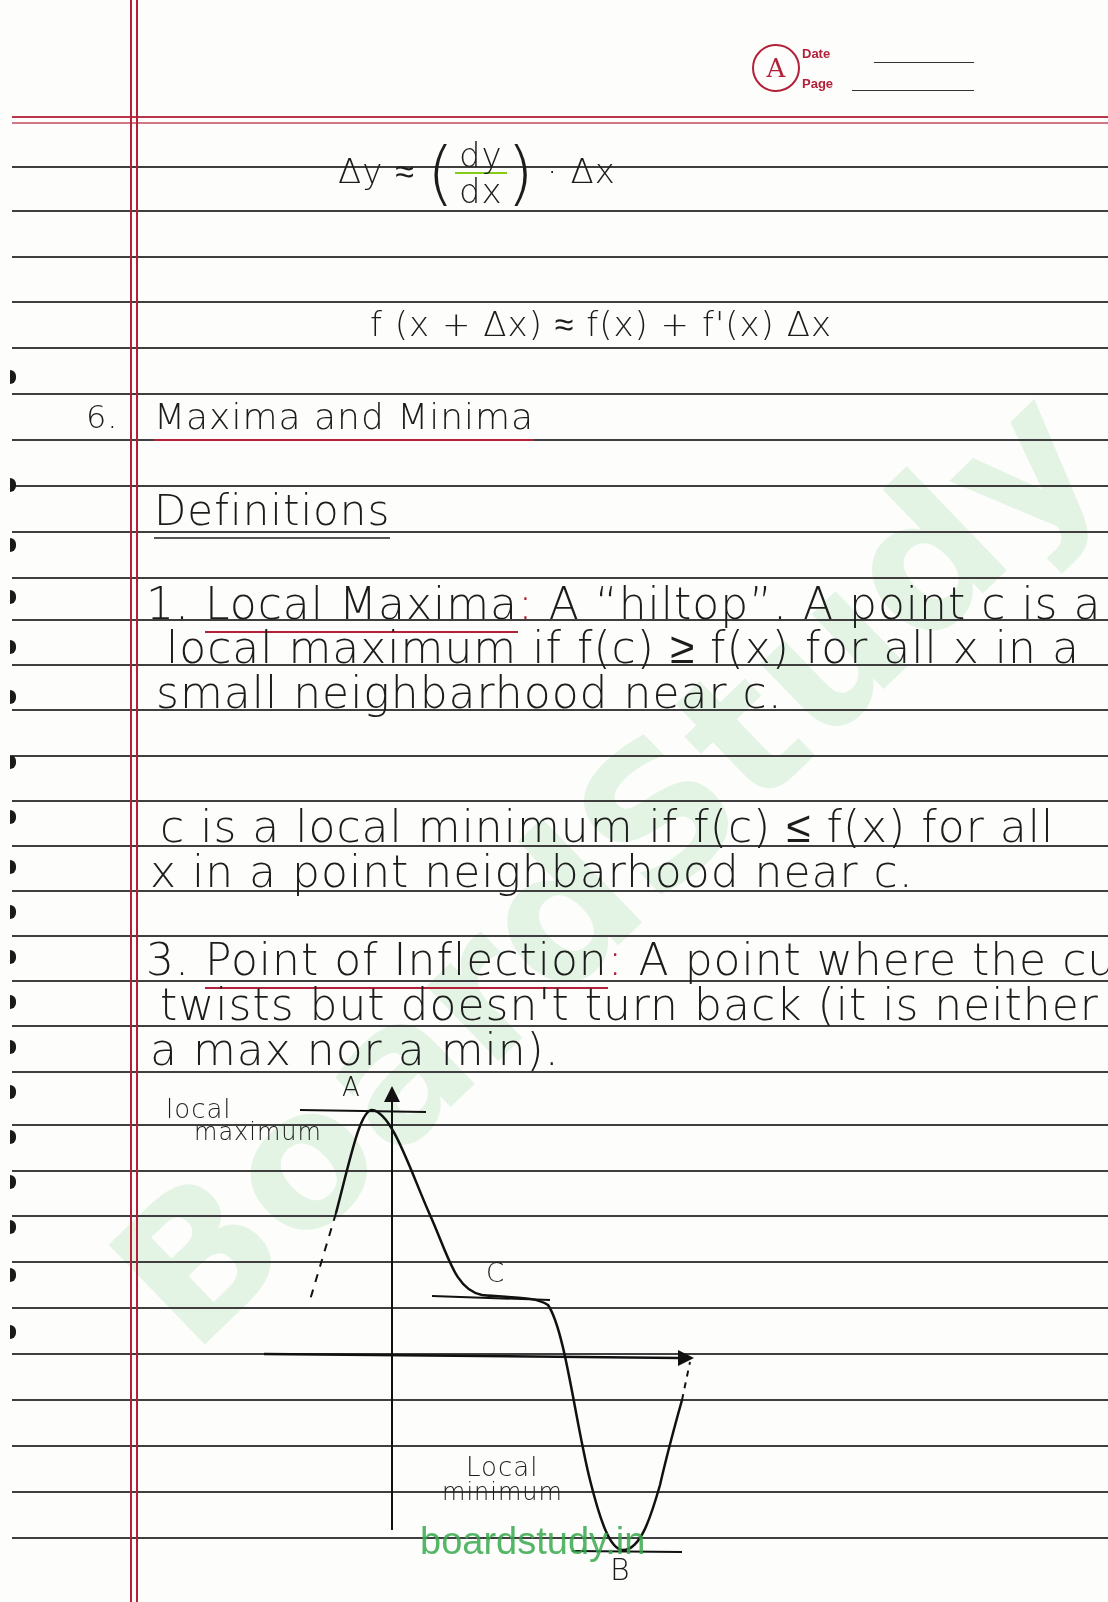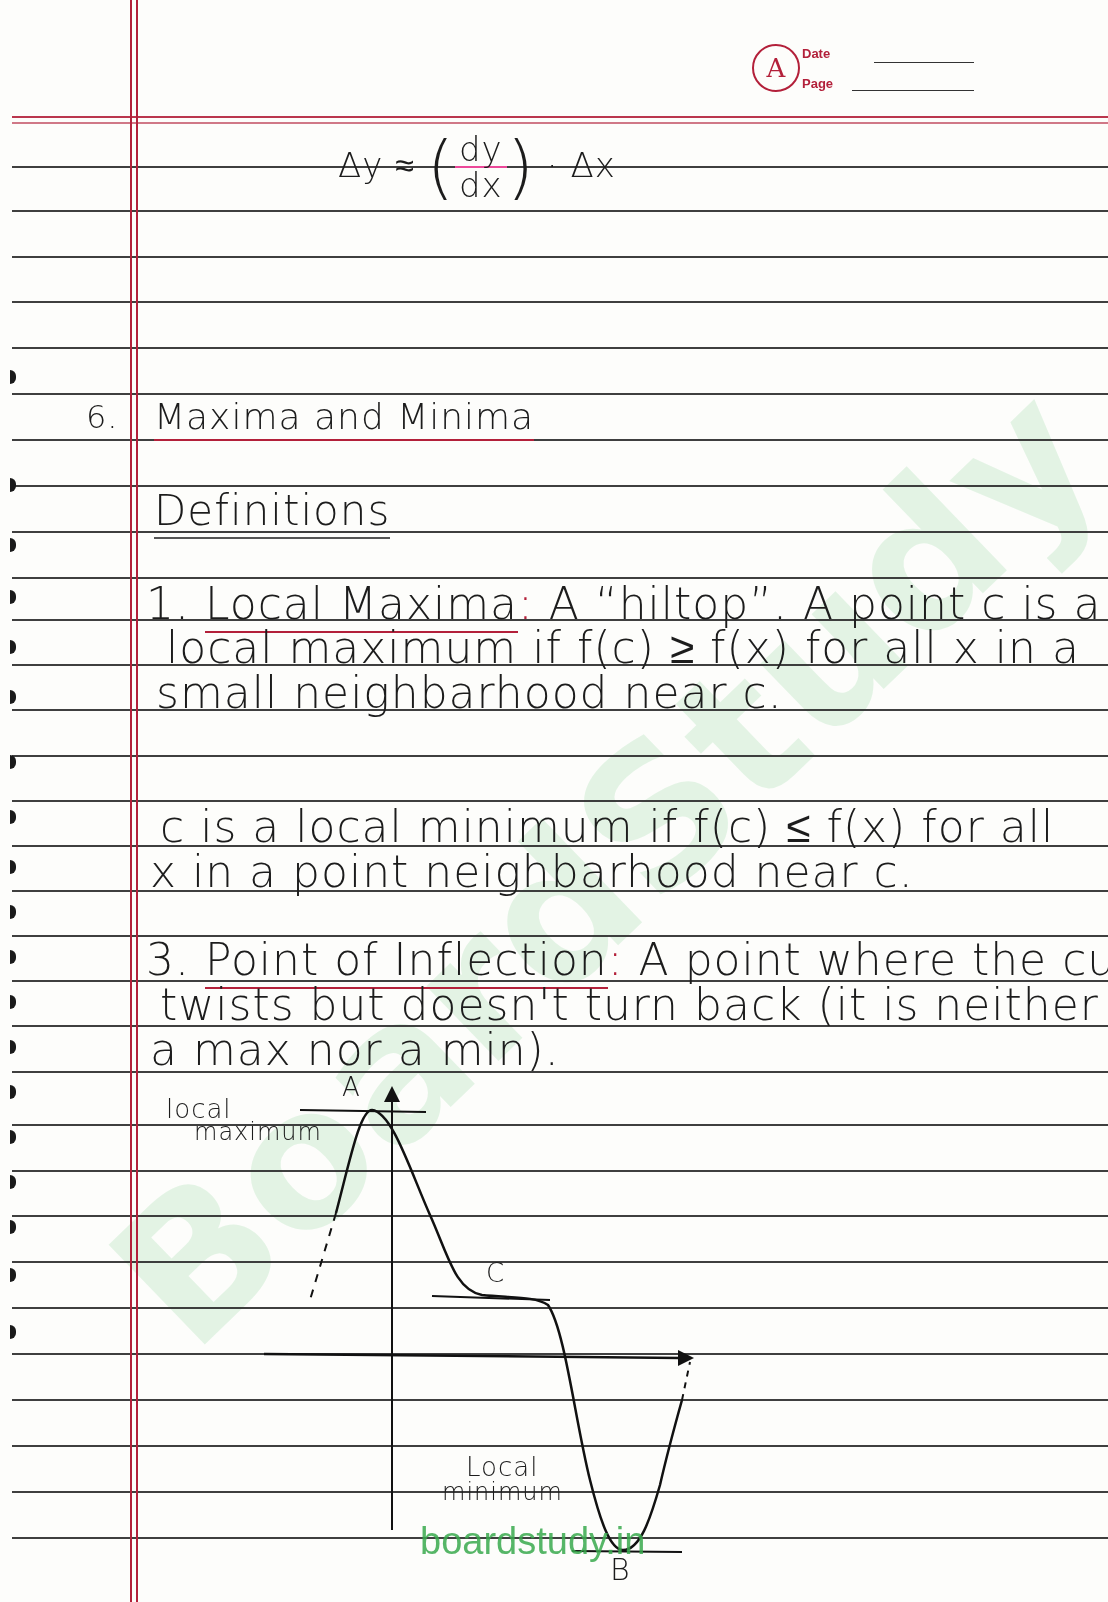--- a/index.html
+++ b/index.html
@@ -51,21 +51,21 @@
       position: absolute; left: 50px; font-size: 13px; font-weight: bold;
       color: #b3203a; font-family: "Liberation Sans", sans-serif;
     }
     .stamp-line { position: absolute; height: 1px; background: #333; }
     .footer-url {
       position: absolute; left: 420px; top: 1520px;
       font-family: "Liberation Sans", sans-serif; font-size: 38px;
       color: #3aaa4e; opacity: 0.85;
     }
     .frac { display: inline-block; vertical-align: middle; text-align: center; }
-    .frac .num { display: block; border-bottom: 2px solid #ec4899; padding: 0 4px; line-height: 34px; }
+    .frac .num { display: block; border-bottom: 2px solid #84cc16; padding: 0 4px; line-height: 34px; }
     .frac .den { display: block; line-height: 34px; }
     .paren { font-size: 70px; vertical-align: middle; font-weight: 200; }
     svg { position: absolute; left: 0; top: 0; }
   </style>
 </head>
 <body>
 
 <div class="page">
 
   <div class="watermark" style="left:70px; top:1230px;">BoardStudy</div>
@@ -128,26 +128,27 @@
   <div class="punch" style="top:1325px;"></div>
 
   <div class="header-stamp">
     <div class="stamp-logo">A</div>
     <span class="stamp-label" style="top:4px;">Date</span>
     <span class="stamp-label" style="top:34px;">Page</span>
     <div class="stamp-line" style="left:122px; top:20px; width:100px;"></div>
     <div class="stamp-line" style="left:100px; top:48px; width:122px;"></div>
   </div>
 
-  <div class="hand" style="left:338px; top:126px; font-size:34px;">
+  <div class="hand" style="left:338px; top:132px; font-size:34px;">
     <span>Δy ≈</span>
     <span class="paren">(</span><span class="frac"><span class="num">dy</span><span class="den">dx</span></span><span class="paren">)</span>
     <span>· Δx</span>
   </div>
 
+  <div class="hand" style="left:370px; top:304px; font-size:34px;">f (x + Δx) ≈ f(x) + f'(x) Δx</div>
 
   <div class="hand" style="left:86px; top:398px; font-size:32px;">6.</div>
   <div class="hand" style="left:154px; top:396px; font-size:36px;">
     <span class="ul">Maxima and Minima</span>
   </div>
   <div class="hand" style="left:154px; top:486px; font-size:42px;">
     <span class="ul" style="border-bottom-color:#555;">Definitions</span>
   </div>
 
   <div class="hand" style="left:146px; top:578px;">

